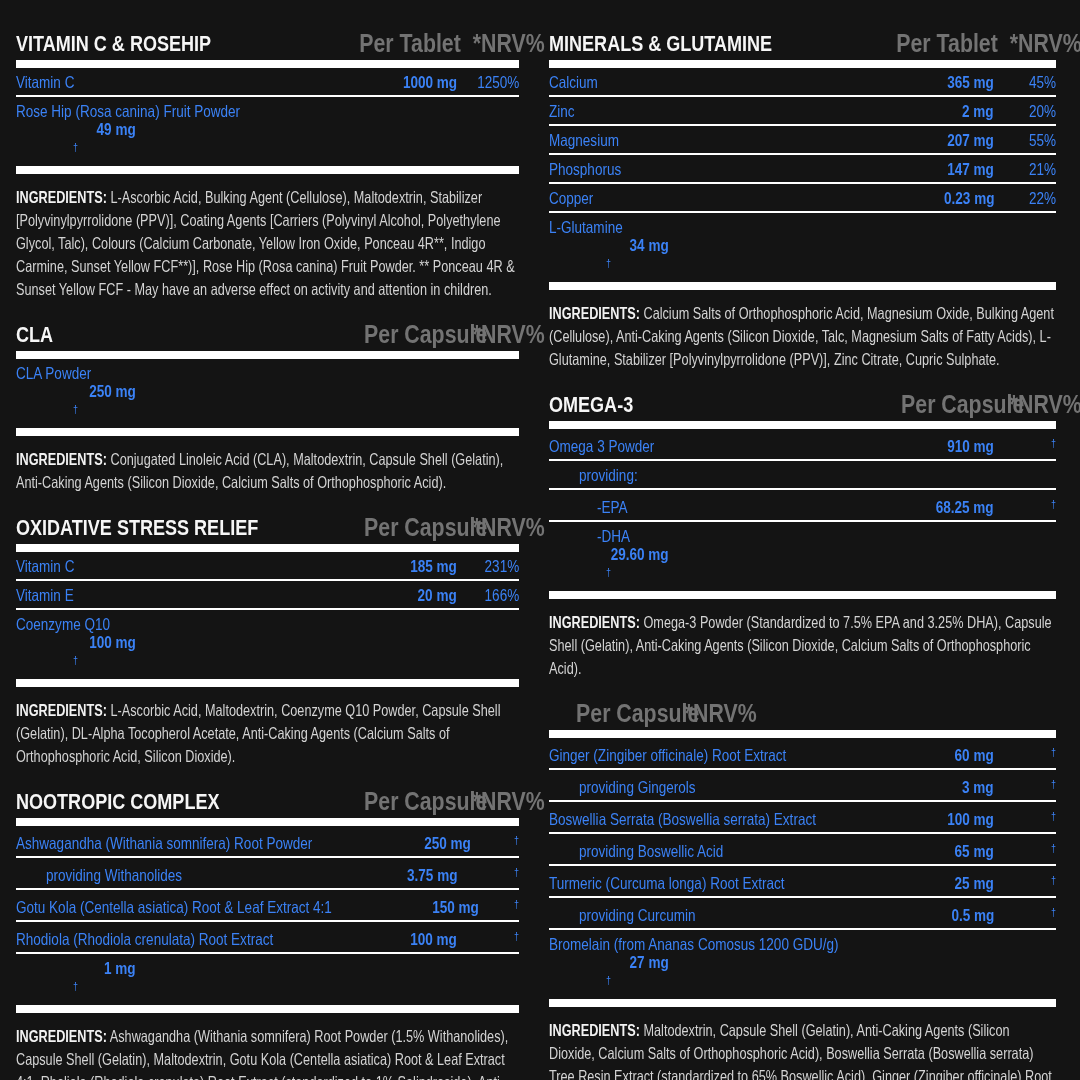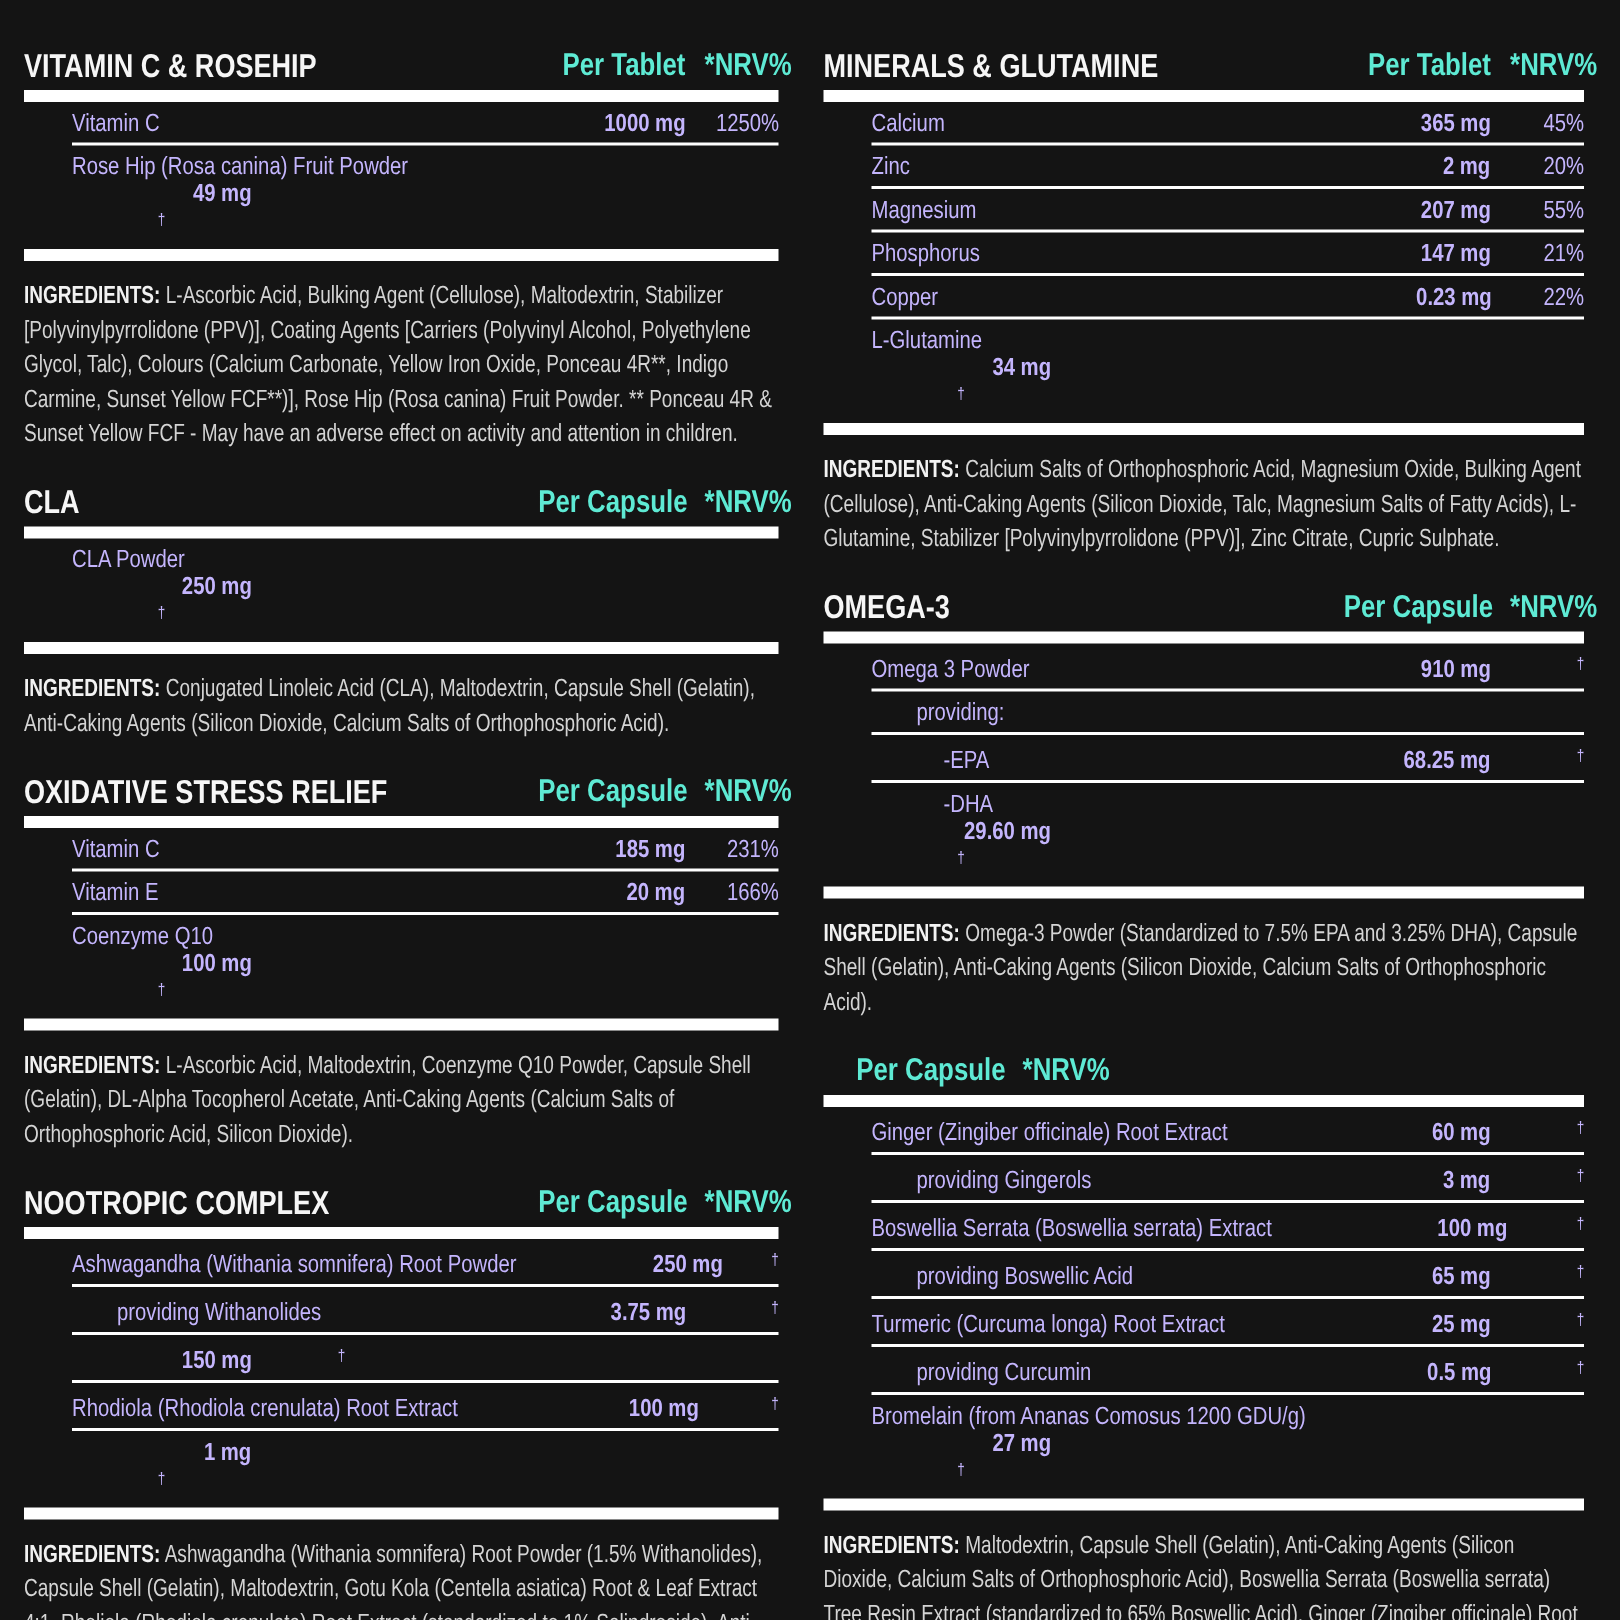--- a/index.html
+++ b/index.html
@@ -28,33 +28,32 @@
   .title {
     flex: 1;
     font-weight: bold;
     font-size: 22px;
     line-height: 27px;
     color: #f6f6f6;
     white-space: nowrap;
   }
   .amt { width: 120px; text-align: right; white-space: nowrap; font-weight: bold; }
   .nrv { width: 62px;  text-align: right; white-space: nowrap; }
-  .hdr { font-weight: bold; font-size: 21px; line-height: 27px; color: #5eead4; }
+  .hdr { font-weight: bold; font-size: 26px; line-height: 27px; color: #737373; }
 
   .thickbar { height: 8px; background: #ffffff; margin-top: 3px; }
 
   .row {
     display: flex;
     align-items: baseline;
     border-bottom: 2px solid #ffffff;
     padding: 5px 0 4px;
     font-size: 16.5px;
     line-height: 18px;
-    color: #c4b5fd;
-    margin-left: 32px;
+    color: #3b82f6;
   }
   .rows .row:last-child { border-bottom: 0; flex-direction: column; }
   .name { flex: 1; white-space: nowrap; }
   .ind1 { padding-left: 30px; }
   .ind2 { padding-left: 48px; }
 
   
   .sql { display: inline-block; transform: scaleX(0.82); transform-origin: 0 60%; }
   .sqr { display: inline-block; transform: scaleX(0.82); transform-origin: 100% 60%; }
   .dg  { font-size: 11px; vertical-align: 5px; }
@@ -153,20 +152,21 @@
             <span class="cell name ind0"><span class="sql">Ashwagandha (Withania somnifera) Root Powder</span></span>
             <span class="cell amt"><span class="sqr">250 mg</span></span>
             <span class="cell nrv"><span class="sqr dg">†</span></span>
           </div>
           <div class="row">
             <span class="cell name ind1"><span class="sql">providing Withanolides</span></span>
             <span class="cell amt"><span class="sqr">3.75 mg</span></span>
             <span class="cell nrv"><span class="sqr dg">†</span></span>
           </div>
           <div class="row">
+            <span class="cell name ind0"><span class="sql">Gotu Kola (Centella asiatica) Root &amp; Leaf Extract 4:1</span></span>
             <span class="cell amt"><span class="sqr">150 mg</span></span>
             <span class="cell nrv"><span class="sqr dg">†</span></span>
           </div>
           <div class="row">
             <span class="cell name ind0"><span class="sql">Rhodiola (Rhodiola crenulata) Root Extract</span></span>
             <span class="cell amt"><span class="sqr">100 mg</span></span>
             <span class="cell nrv"><span class="sqr dg">†</span></span>
           </div>
           <div class="row">
             <span class="cell amt"><span class="sqr">1 mg</span></span>

